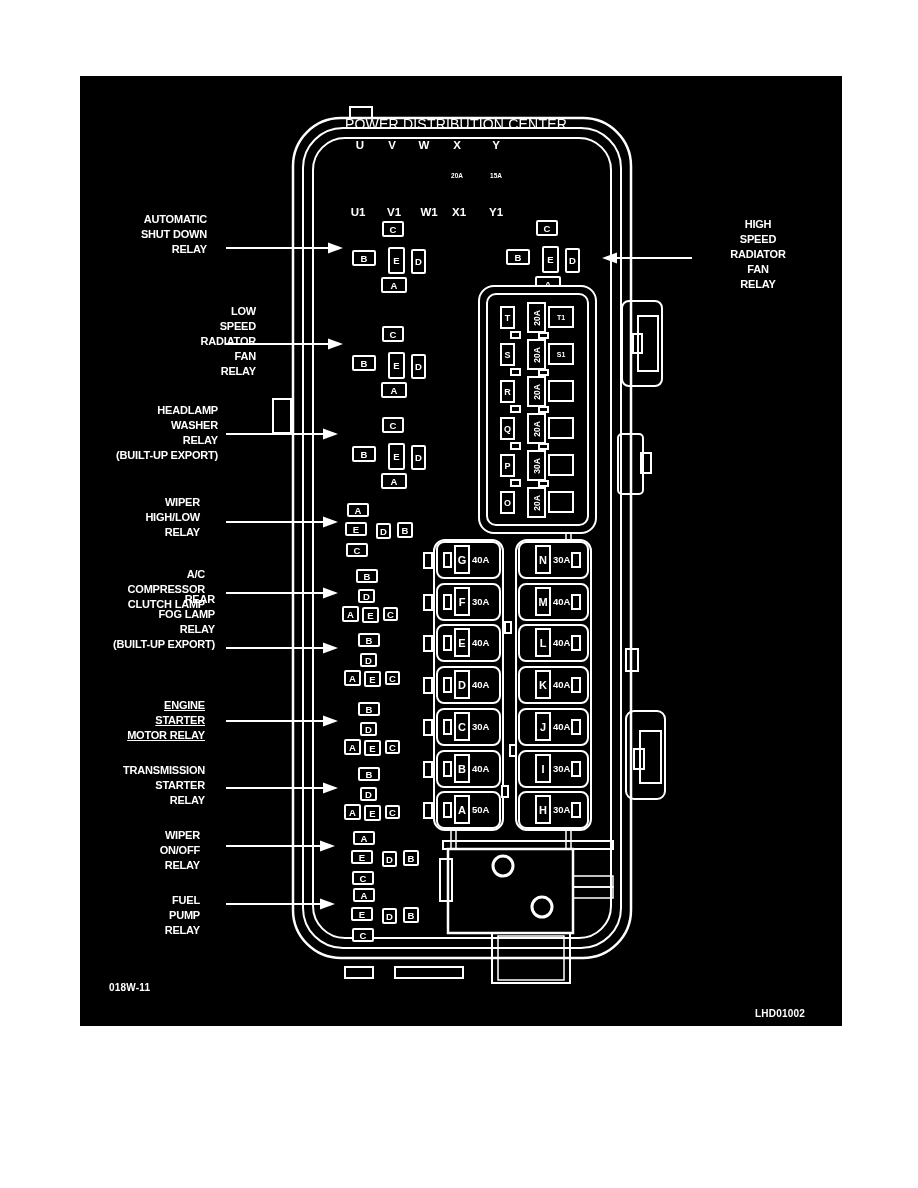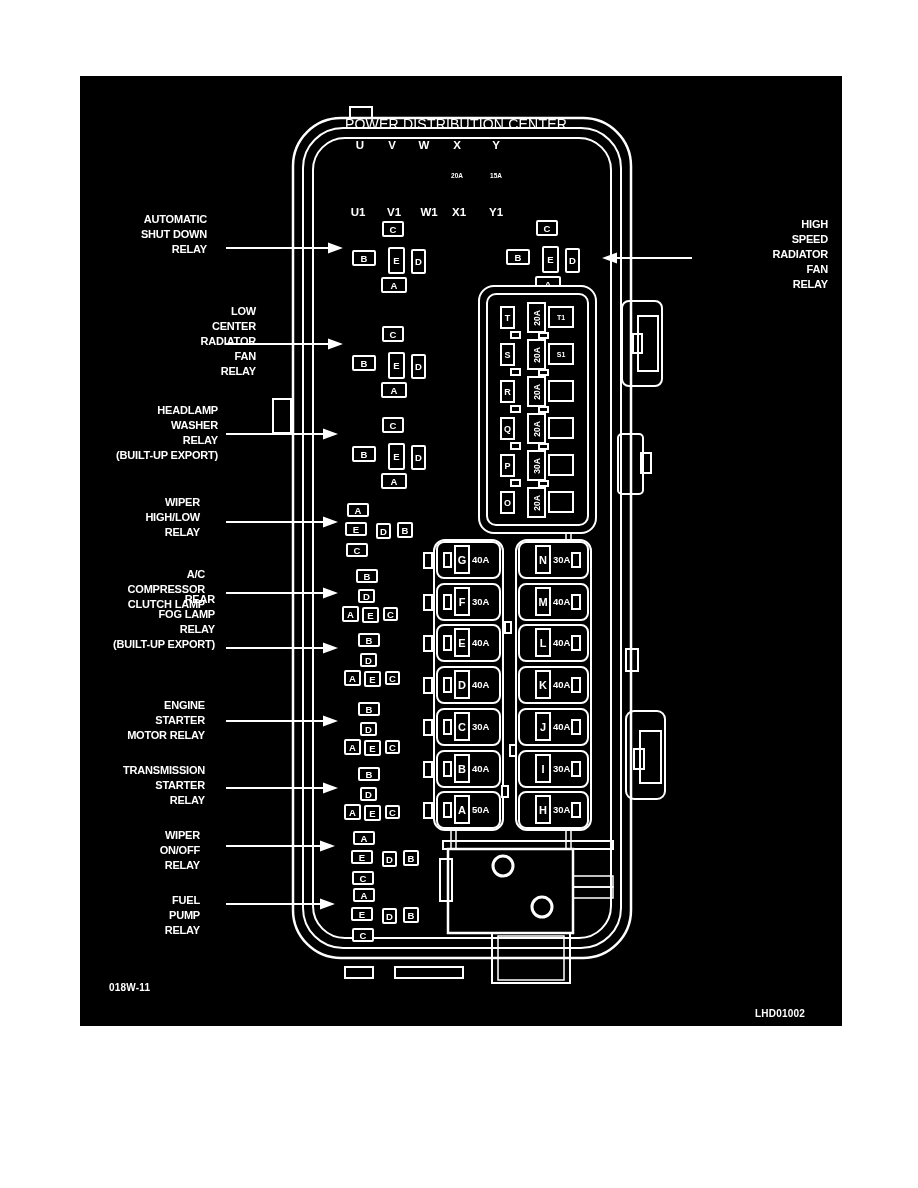--- a/index.html
+++ b/index.html
@@ -5,21 +5,21 @@
   html,body{margin:0;padding:0;background:#fff;}
   .page{position:relative;width:918px;height:1188px;background:#ffffff;overflow:hidden;
         font-family:"Liberation Sans",sans-serif;}
   .canvas{position:absolute;left:80px;top:76px;width:762px;height:950px;background:#000;color:#fff;}
   .canvas svg{position:absolute;left:0;top:0;}
   .title{position:absolute;left:230px;top:12px;width:292px;text-align:center;
          font-weight:normal;font-size:14px;letter-spacing:.2px;margin-top:28px;}
   .code{position:absolute;font-size:10px;font-weight:bold;letter-spacing:.2px;}
   .callout{position:absolute;font-weight:bold;font-size:11px;line-height:15px;
            letter-spacing:-.2px;white-space:pre-line;text-align:right;}
-  .callout.rightside{text-align:right;}
+  .callout.rightside{text-align:center;}
   .pin{position:absolute;border:2px solid #fff;background:#000;color:#fff;font-weight:bold;
        font-size:9.5px;display:flex;align-items:center;justify-content:center;
        box-sizing:border-box;border-radius:2px;}
   .outline{position:absolute;border:2px solid #fff;background:#000;box-sizing:border-box;}
   .cellbox{position:absolute;border:2px solid #fff;box-sizing:border-box;background:#000;}
   .slotletter{position:absolute;border:2px solid #fff;background:#000;color:#fff;font-weight:bold;
        display:flex;align-items:center;justify-content:center;box-sizing:border-box;}
   .amp{position:absolute;font-size:9.5px;font-weight:bold;white-space:nowrap;}
   .cav{position:absolute;font-weight:bold;font-size:11.5px;transform:translateX(-50%);}
   .cavamp{position:absolute;font-weight:bold;font-size:6.5px;transform:translateX(-50%);}
@@ -106,39 +106,39 @@
         <div class="cav" style="left: 314px; top: 130px;">V1</div>
         <div class="cav" style="left: 349px; top: 130px;">W1</div>
         <div class="cav" style="left: 379px; top: 130px;">X1</div>
         <div class="cav" style="left: 416px; top: 130px;">Y1</div>
       </div>
     <div id="callouts">
         <div class="callout" style="top: 136px; width: 140px; left: -13px;">AUTOMATIC
 SHUT DOWN
 RELAY</div>
         <div class="callout" style="top: 228px; width: 140px; left: 36px;">LOW
-CENTER
+SPEED
 RADIATOR
 FAN
 RELAY</div>
         <div class="callout" style="top: 327px; width: 140px; left: -2px;">HEADLAMP
 WASHER
 RELAY
 (BUILT-UP EXPORT)</div>
         <div class="callout" style="top: 419px; width: 140px; left: -20px;">WIPER
 HIGH/LOW
 RELAY</div>
         <div class="callout" style="top: 491px; width: 140px; left: -15px;">A/C
 COMPRESSOR
 CLUTCH LAMP</div>
         <div class="callout" style="top: 516px; width: 140px; left: -5px;">REAR
 FOG LAMP
 RELAY
 (BUILT-UP EXPORT)</div>
-        <div class="callout" style="top: 622px; width: 140px; left: -15px;">ENGINE
+        <div class="callout" style="top: 622px; width: 140px; left: -15px; text-decoration: underline;">ENGINE
 STARTER
 MOTOR RELAY</div>
         <div class="callout" style="top: 687px; width: 140px; left: -15px;">TRANSMISSION
 STARTER
 RELAY</div>
         <div class="callout" style="top: 752px; width: 140px; left: -20px;">WIPER
 ON/OFF
 RELAY</div>
         <div class="callout" style="top: 817px; width: 140px; left: -20px; text-align: right;">FUEL
 PUMP

